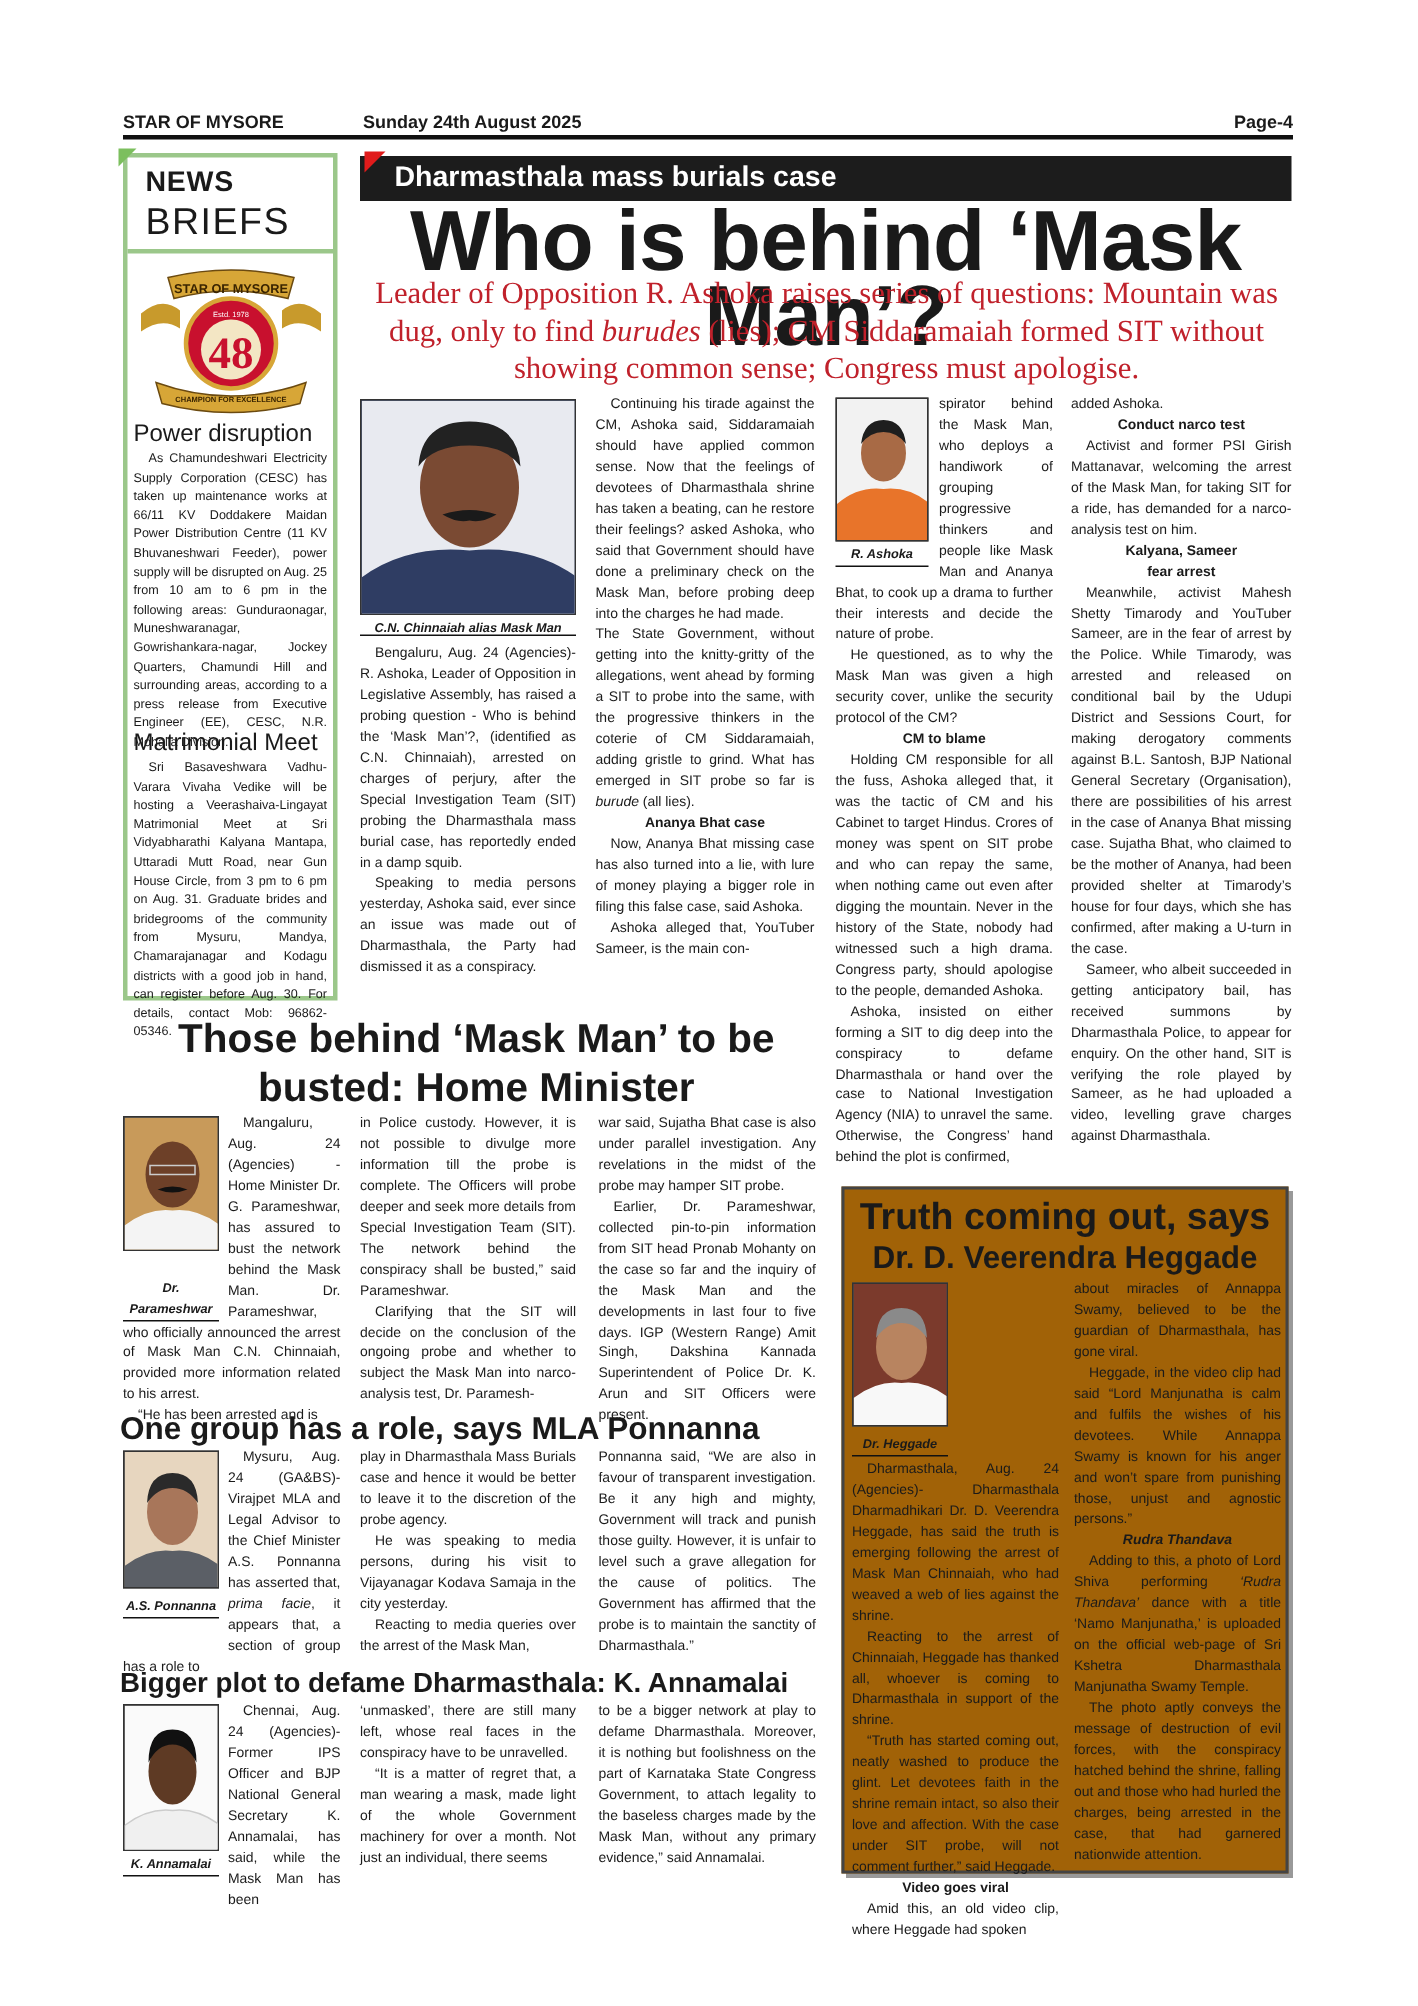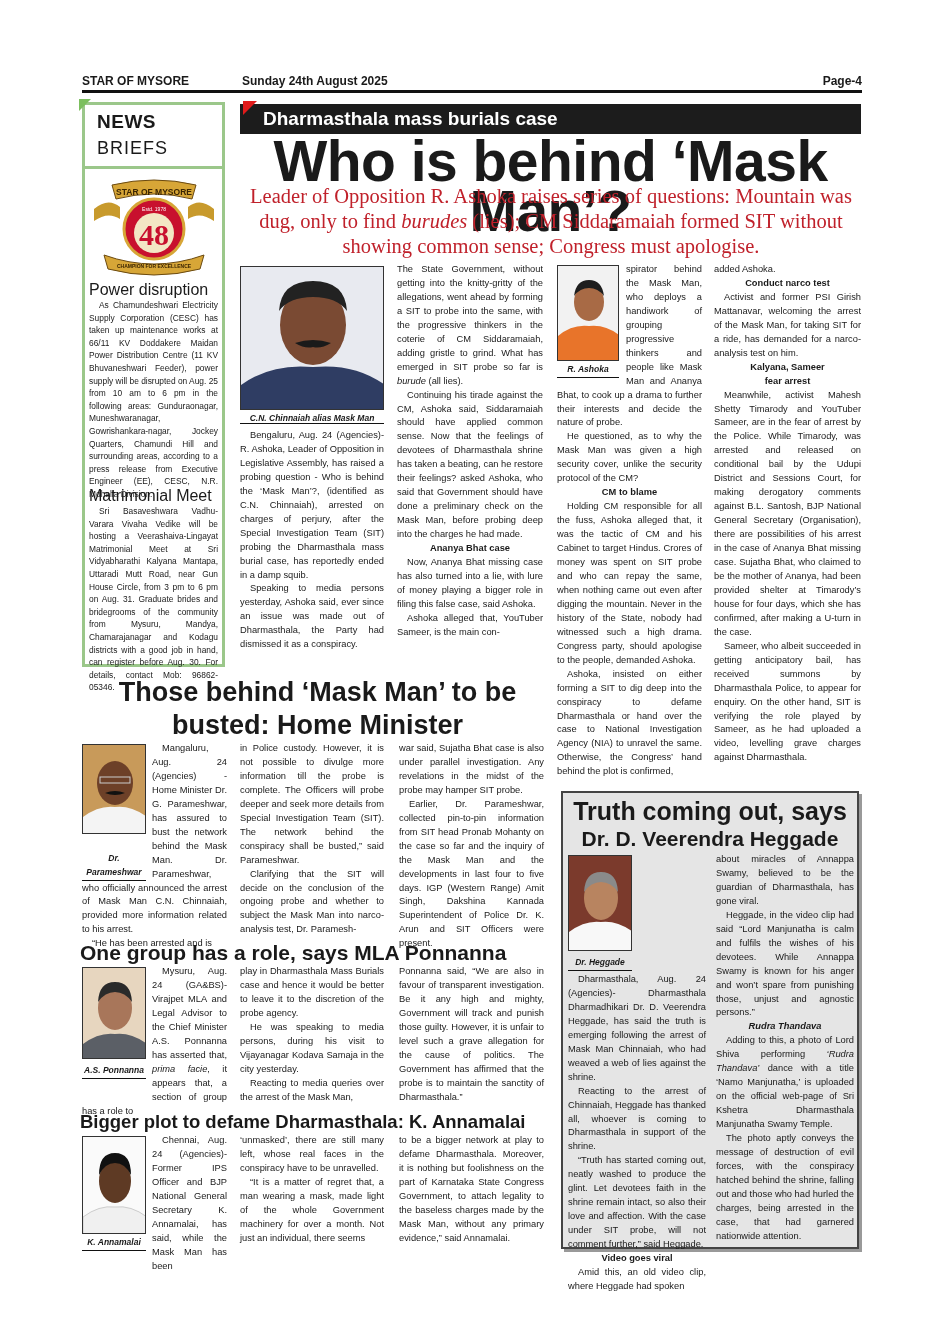--- a/index.html
+++ b/index.html
@@ -15,39 +15,39 @@
   
   .txt { font-size: 9.3px; line-height: 13.95px; text-align: justify; hyphens: manual; font-family: "Liberation Sans", sans-serif; }
   .txt p { text-indent: 10px; }
   .txt p + p { margin-top: 0; }
   .sub { font-weight: bold; text-align: center; text-indent: 0 !important; }
 
   
   .briefs { top: 102px; left: 82px; width: 143px; height: 565px; border: 3px solid #9bc78a; }
   .briefs-head { height: 64px; border-bottom: 3px solid #9bc78a; padding: 6px 0 0 12px; }
   .briefs-head .n { font-size: 19px; font-weight: 900; letter-spacing: 0.5px; line-height: 22px; }
-  .briefs-head .b { font-size: 18px; line-height: 30px; letter-spacing: 1px; }
+  .briefs-head .b { font-size: 25px; line-height: 30px; letter-spacing: 1px; }
   .corner-g { top: 99px; left: 79px; width: 0; height: 0; border-top: 12px solid #7cbf5e; border-right: 12px solid transparent; }
   .logo { position: absolute; top: 72px; left: 5px; width: 128px; height: 100px; }
   .brief-title { font-size: 16px; line-height: 18px; padding-left: 4px; margin-top: 0; }
   .brief-body { padding: 0 4px 0 4px; font-size: 8.4px; line-height: 12.6px; }
 
   
   .kicker { top: 104px; left: 240px; width: 621px; height: 30px; background: #1c1c1c; }
   .kicker-red { top: 101px; left: 243px; width: 0; height: 0; border-top: 14px solid #e01b1b; border-right: 14px solid transparent; }
   .kicker span { position: absolute; left: 23px; top: 4px; color: #fff; font-size: 19px; font-weight: bold; }
   .h1 { top: 136px; left: 240px; width: 621px; text-align: center; font-size: 57px; font-weight: bold; letter-spacing: -0.5px; line-height: 50px; color: #1a1a1a; }
   .deck { top: 184px; left: 236px; width: 630px; text-align: center; font-family: "Liberation Serif", serif; color: #c0212b; font-size: 20.5px; line-height: 25px; }
 
   .photo { background: #5a5a5a; border: 1px solid #333; overflow: hidden; position: absolute; }
   .caption { position: absolute; font-size: 8.5px; font-style: italic; font-weight: bold; text-align: center; border-bottom: 1px solid #111; }
 
   .h2 { font-weight: 900; font-family: "Liberation Sans", sans-serif; color: #1a1a1a; text-align: center; }
 
-  .truthbox { top: 791px; left: 561px; width: 298px; height: 458px; border: 2px solid #444; box-shadow: 3px 3px 0 #999; background: #e5e5e5; }
+  .truthbox { top: 791px; left: 561px; width: 298px; height: 458px; border: 2px solid #444; box-shadow: 3px 3px 0 #999; background: #a16207; }
 </style>
 </head>
 <body>
 
 <div class="abs mast">
   <span style="left:0">STAR OF MYSORE</span>
   <span style="left:160px">Sunday 24th August 2025</span>
   <span style="right:0">Page-4</span>
 </div>
 <div class="abs rule"></div>
@@ -103,22 +103,22 @@
   </svg>
 </div>
 <div class="caption" style="top:413px; left:240px; width:144px;">C.N. Chinnaiah alias Mask Man</div>
 
 <div class="abs txt" style="top:429px; left:240px; width:144px;">
   <p>Bengaluru, Aug. 24 (Agencies)- R. Ashoka, Leader of Opposition in Legislative Assembly, has raised a probing question - Who is behind the ‘Mask Man’?, (identified as C.N. Chinnaiah), arrested on charges of perjury, after the Special Investigation Team (SIT) probing the Dharmasthala mass burial case, has reportedly ended in a damp squib.</p>
   <p>Speaking to media persons yesterday, Ashoka said, ever since an issue was made out of Dharmasthala, the Party had dismissed it as a conspiracy.</p>
 </div>
 
 <div class="abs txt" style="top:263px; left:397px; width:146px;">
+  <p>Continuing his tirade against the CM, Ashoka said, Siddaramaiah should have applied common sense. Now that the feelings of devotees of Dharmasthala shrine has taken a beating, can he restore their feelings? asked Ashoka, who said that Government should have done a preliminary check on the Mask Man, before probing deep into the charges he had made.</p>
   <p style="text-indent:0"><span>The State Government, without getting into the knitty-gritty of the allegations, went ahead by forming a SIT to probe into the same, with the progressive thinkers in the coterie of CM Siddaramaiah, adding gristle to grind. What has emerged in SIT probe so far is </span><i>burude</i><span> (all lies).</span></p>
-  <p>Continuing his tirade against the CM, Ashoka said, Siddaramaiah should have applied common sense. Now that the feelings of devotees of Dharmasthala shrine has taken a beating, can he restore their feelings? asked Ashoka, who said that Government should have done a preliminary check on the Mask Man, before probing deep into the charges he had made.</p>
   <p class="sub">Ananya Bhat case</p>
   <p>Now, Ananya Bhat missing case has also turned into a lie, with lure of money playing a bigger role in filing this false case, said Ashoka.</p>
   <p>Ashoka alleged that, YouTuber Sameer, is the main con-</p>
 </div>
 
 <div class="abs txt" style="top:263px; left:557px; width:145px;">
   <div style="float:left; width:64px; height:112px; margin:2px 5px 2px 0; position:relative;">
     <div class="photo" style="top:0; left:0; width:62px; height:96px;">
       <svg width="62" height="96" viewBox="0 0 62 96">
         <rect width="62" height="96" fill="#f2f2f2"></rect>

